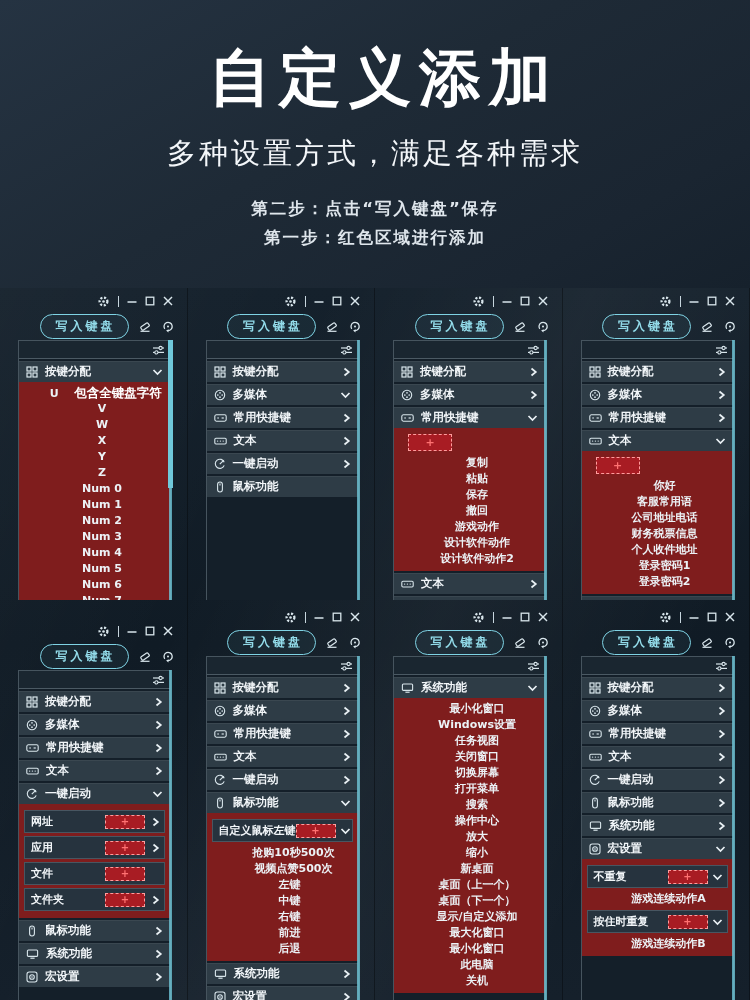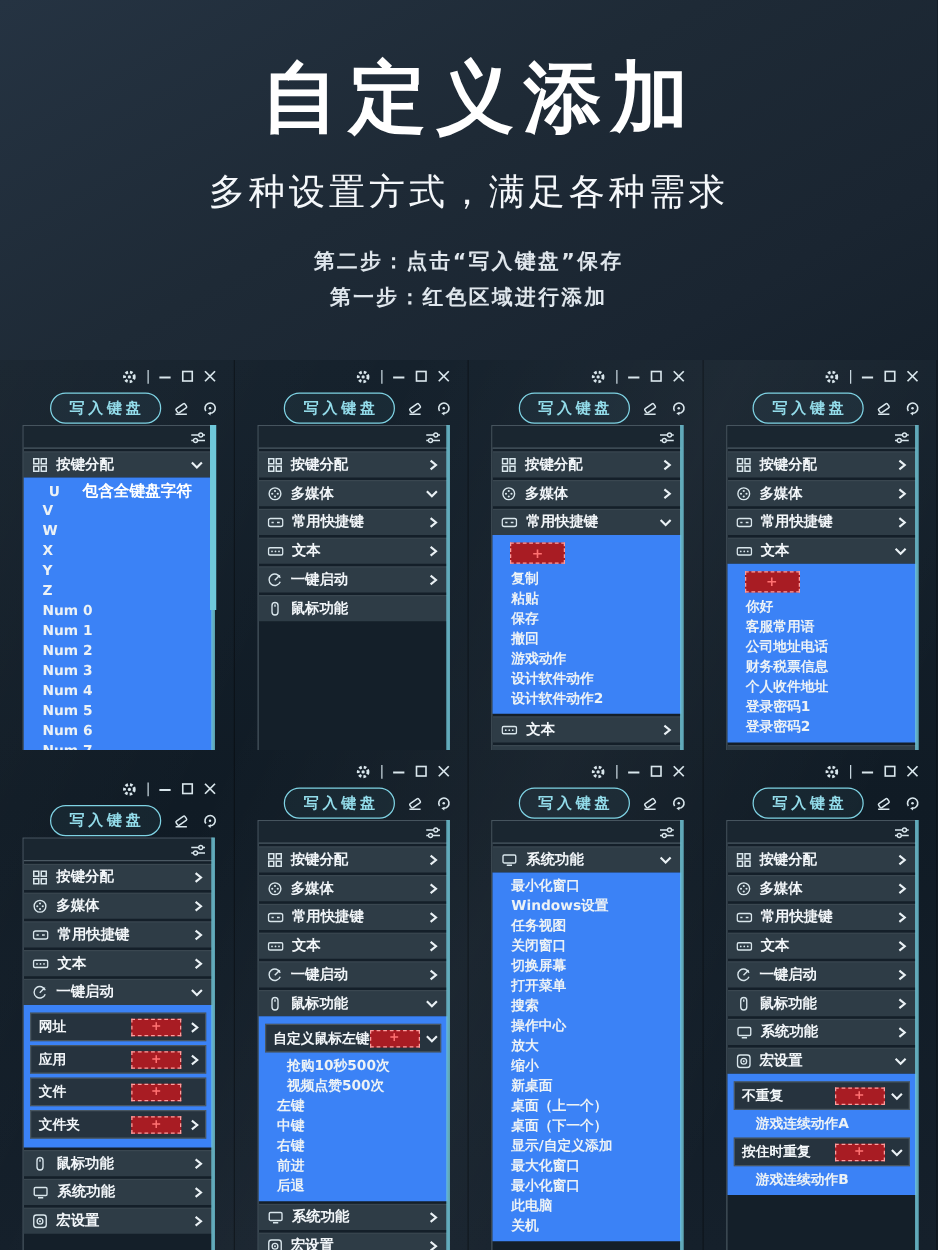--- a/index.html
+++ b/index.html
@@ -53,29 +53,29 @@
   
   .box{
     margin-left:18px;width:153px;flex:1;position:relative;box-sizing:border-box;
     background:#141f29;border:1px solid rgba(190,210,220,0.30);border-bottom:none;
   }
   .filter-row{
     height:17px;display:flex;justify-content:flex-end;align-items:center;
     padding-right:5px;border-bottom:1px solid rgba(190,210,220,0.30);
     background:#1a2630;margin-bottom:2px;
   }
-  .section{margin-bottom:2px;}
+  .section{margin-bottom:2px;text-align:center;}
   .sec-head{
     height:21px;background:#2e3c46;display:flex;align-items:center;
     padding:0 7px;color:#f2f6f9;font-size:11.5px;font-weight:bold;cursor:pointer;
     box-shadow:inset 0 1px 0 rgba(255,255,255,0.06);
   }
   .sec-head .lbl{margin-left:7px;white-space:nowrap;}
   .sec-head .chev{margin-left:auto;display:flex;align-items:center;}
-  .items{background:#3b82f6;padding:3px 0 4px 0;}
+  .items{background:#7f1d1d;padding:3px 0 4px 0;}
   .item{
     height:16px;line-height:16px;padding-left:15px;font-size:11px;
     color:#ecf2f6;white-space:nowrap;cursor:pointer;font-weight:600;
   }
   .item.ind2{padding-left:23px;}
   .item .key{display:inline-block;min-width:14px;padding-left:5px;font-weight:bold;}
   .item .note{font-weight:bold;font-size:12.5px;color:#ffffff;margin-left:13px;}
   
   .add-btn{
     width:44px;height:17px;margin:3px 0 4px 14px;box-sizing:border-box;

